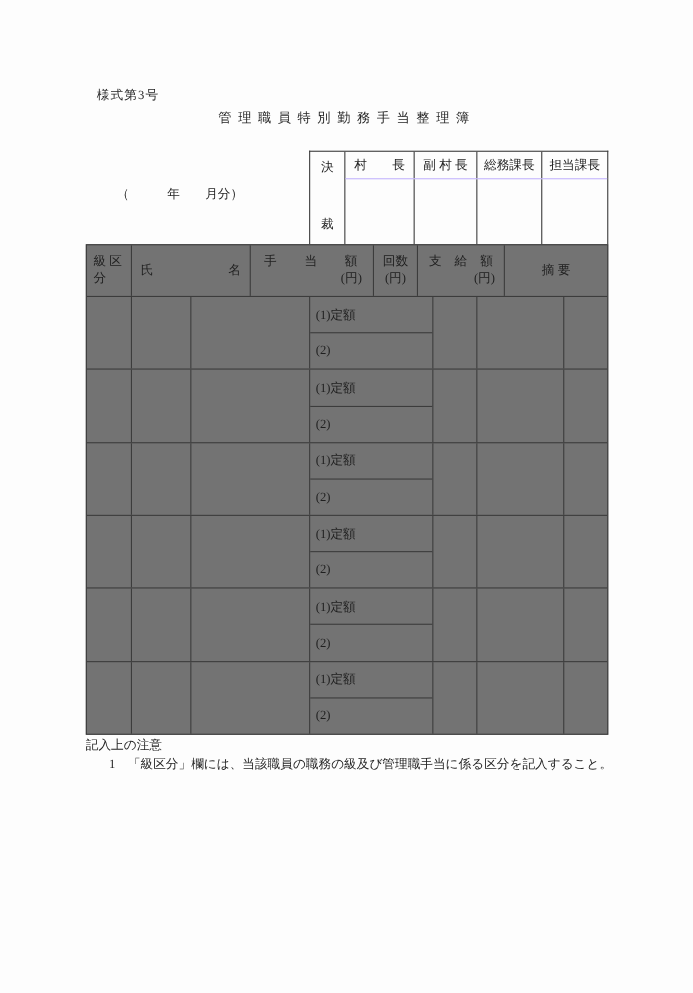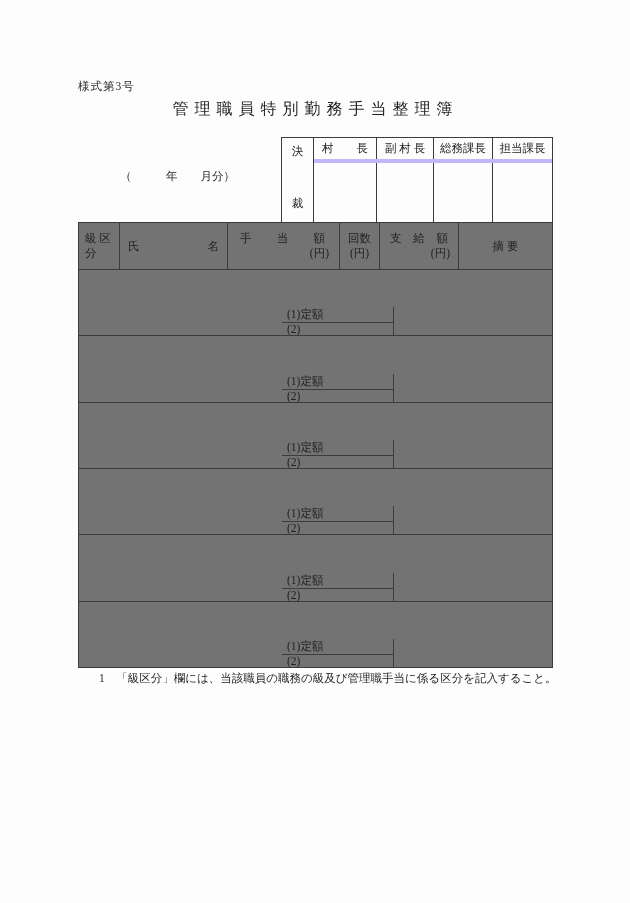--- a/index.html
+++ b/index.html
@@ -2,39 +2,39 @@
 <html><head>
 <meta charset="utf-8">
 <style>
   * { margin:0; padding:0; box-sizing:border-box; }
   html,body { background:#ffffff; }
   .page {
     position:relative; width:630px; height:903px; background:#fdfdfd;
     font-family:"Liberation Serif","DejaVu Serif",serif;
     color:#1f1f1f; font-size:11.5px; overflow:hidden;
   }
-  .form-no { position:absolute; left:78px; top:79px; letter-spacing:1px; }
+  .form-no { position:absolute; left:88px; top:79px; letter-spacing:1px; }
   .title {
     position:absolute; left:78px; top:99px; width:475px;
-    text-align:center; letter-spacing:6px; font-size:16px;
-  }
-  .period { position:absolute; left:120px; top:169px; }
+    text-align:center; letter-spacing:6px; font-size:12px;
+  }
+  .period { position:absolute; left:106px; top:169px; }
 
   
   .approval {
     position:absolute; left:281px; top:137px; width:272px; height:85px;
     border:1px solid #3c3c3c; border-bottom:none; display:flex;
   }
   .ap-side {
     width:32px; border-right:1px solid #3c3c3c;
     display:flex; flex-direction:column; justify-content:space-between;
     align-items:center; padding:6px 0 11px 0;
   }
   .ap-main { flex:1; display:flex; flex-direction:column; }
-  .ap-head { height:25px; display:flex; border-bottom:4px solid #c4b5fd; }
+  .ap-head { height:25px; display:flex; border-bottom:1px solid #c4b5fd; }
   .ap-head .ap-cell { display:flex; align-items:center; justify-content:center; }
   .ap-stamps { flex:1; display:flex; }
   .ap-cell { border-right:1px solid #3c3c3c; }
   .ap-cell:last-child { border-right:none; }
   .apw1 { width:63px; } .apw2 { width:57px; } .apw3 { width:59px;font-family:Liberation Serif, serif; } .apw4 { flex:1; }
 
   
   .table {
     position:absolute; left:78px; top:222px; width:475px; height:446px;
     border:1px solid #3c3c3c; display:flex; flex-direction:column;
@@ -50,21 +50,21 @@
   .th .spread { display:flex; justify-content:space-between; }
   .th .center { text-align:center; }
   .pad6  { padding:0 6px; }
   .pad8  { padding:0 8px; }
   .padamt { padding:0 14px 0 12px; }
   .padpay { padding:0 10px; }
   .unit-r { text-align:right; }
   .unit-r.u4 { padding-right:10px; }
   .unit-r.u6 { padding-right:8px; }
 
-  .block { flex:1; display:flex; border-bottom:1px solid #3c3c3c;align-items:flex-end; }
+  .block { flex:1; display:flex; border-bottom:1px solid #3c3c3c; }
   .block:last-child { border-bottom:none; }
   .bc { }
   .split { display:flex; flex-direction:column; }
   .sub { flex:1; display:flex; align-items:center; padding-left:5px; }
   .sub.first { border-bottom:1px solid #3c3c3c; }
 
   
   .notes { position:absolute; left:78px; top:670px; width:480px; line-height:17px; }
   .note-item { margin-left:21px; padding-left:13px; }
   .note-line.hang { text-indent:-13px; }
@@ -215,18 +215,19 @@
         </div>
         <div class="bc c5"></div>
         <div class="bc c6"></div>
         <div class="bc c7"></div>
       </div>
 
     </div>
   </div>
 
   <div class="notes">
+    <div class="notes-heading">記入上の注意</div>
     <div class="note-item">
       <div class="note-line hang">1　「級区分」欄には、当該職員の職務の級及び管理職手当に係る区分を記入すること。</div>
     </div>
   </div>
 
 </div>
 
 </body></html>

